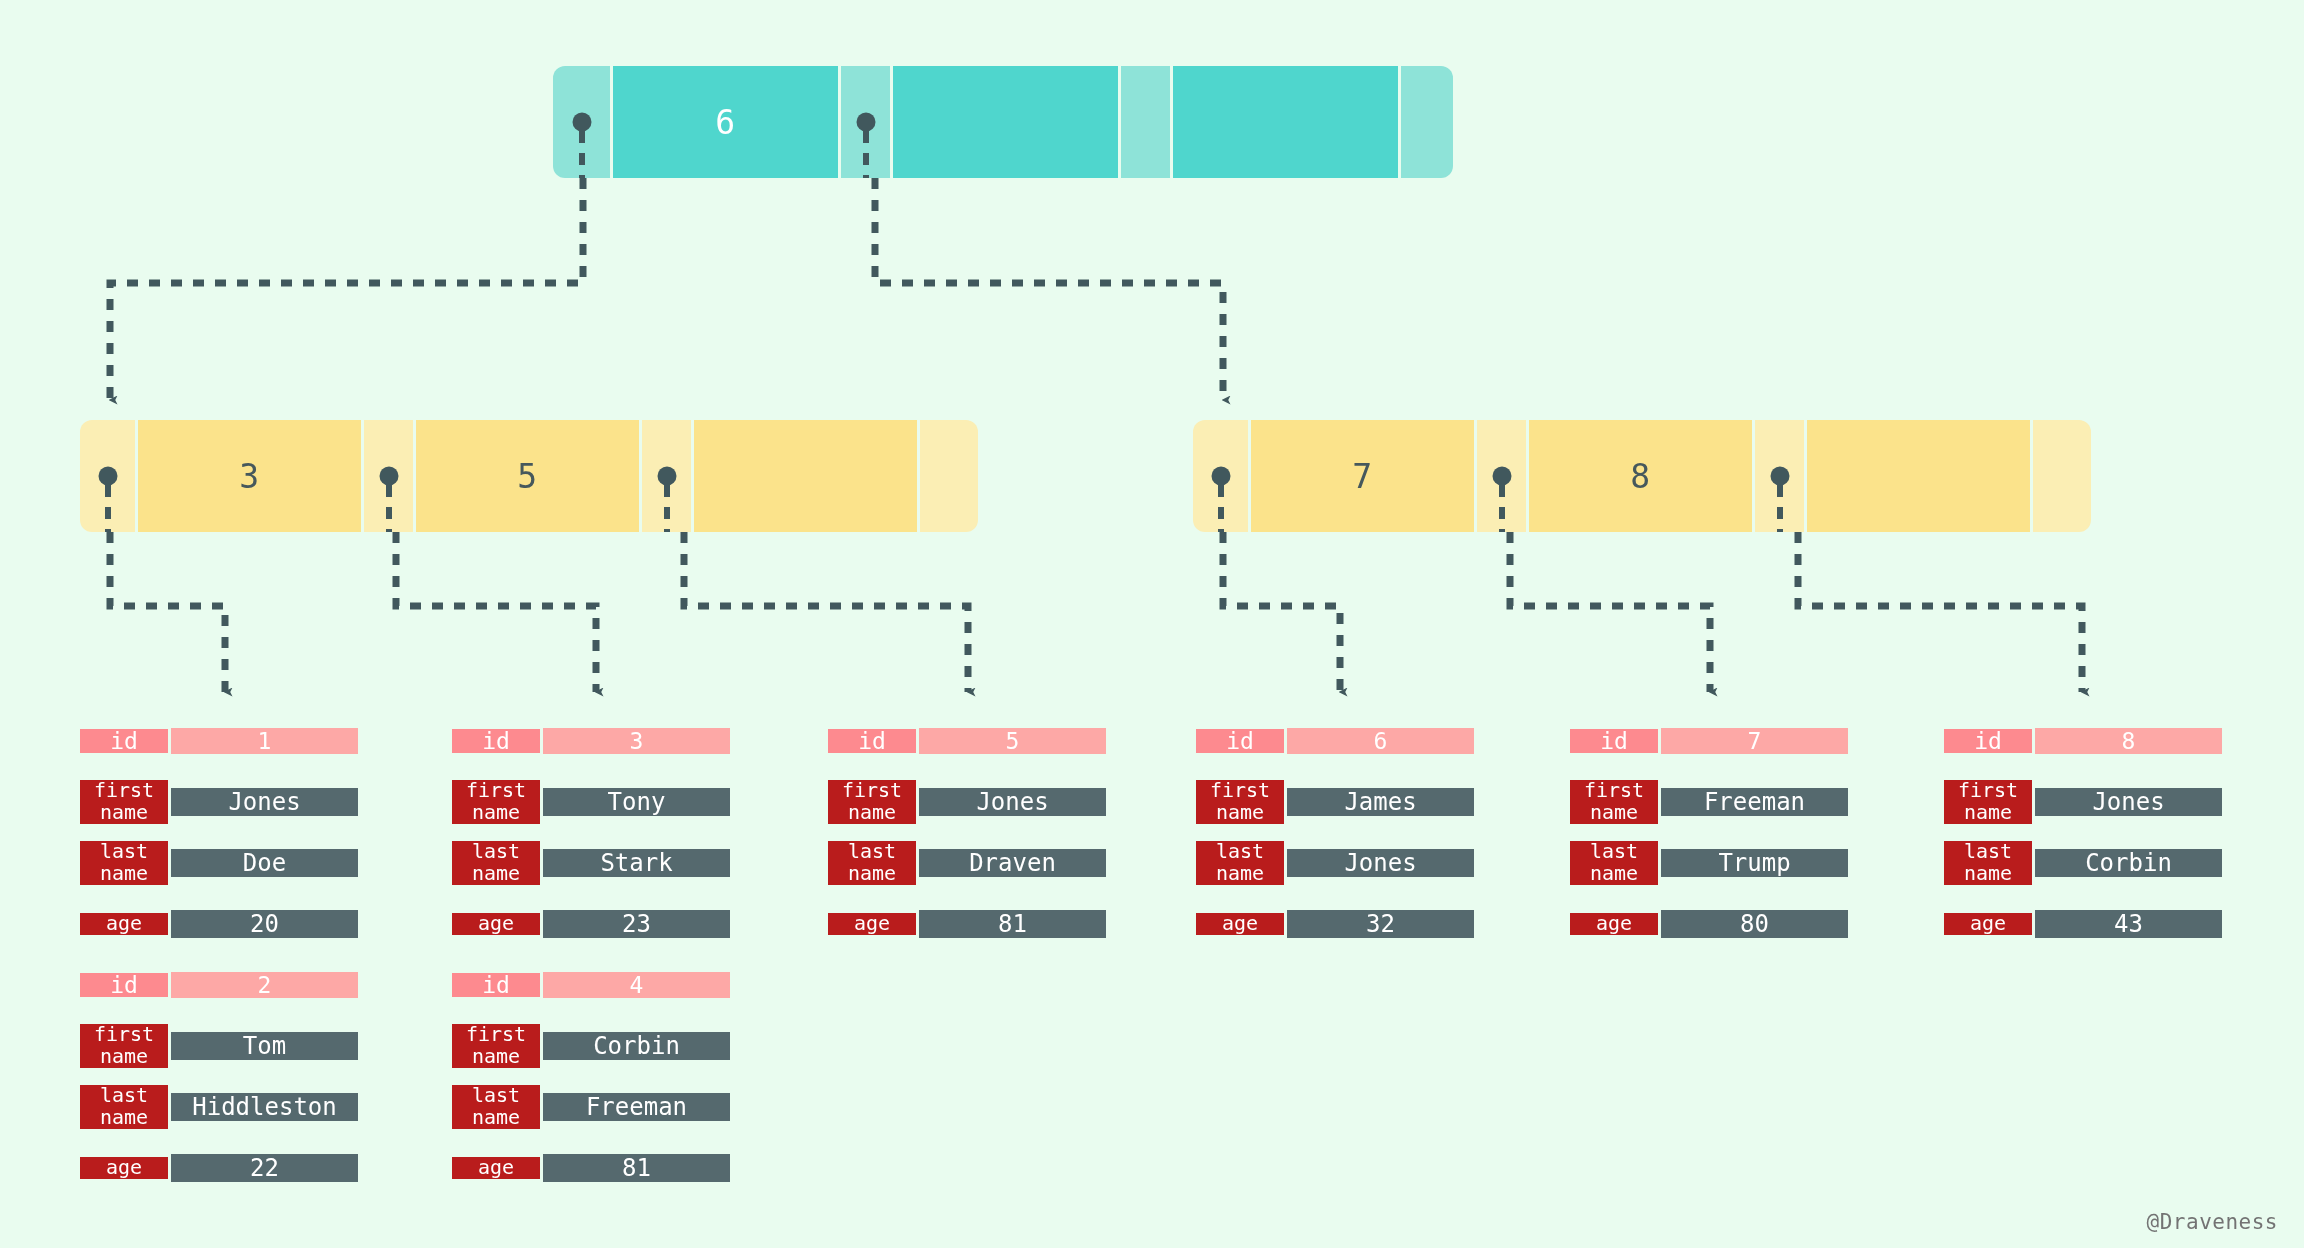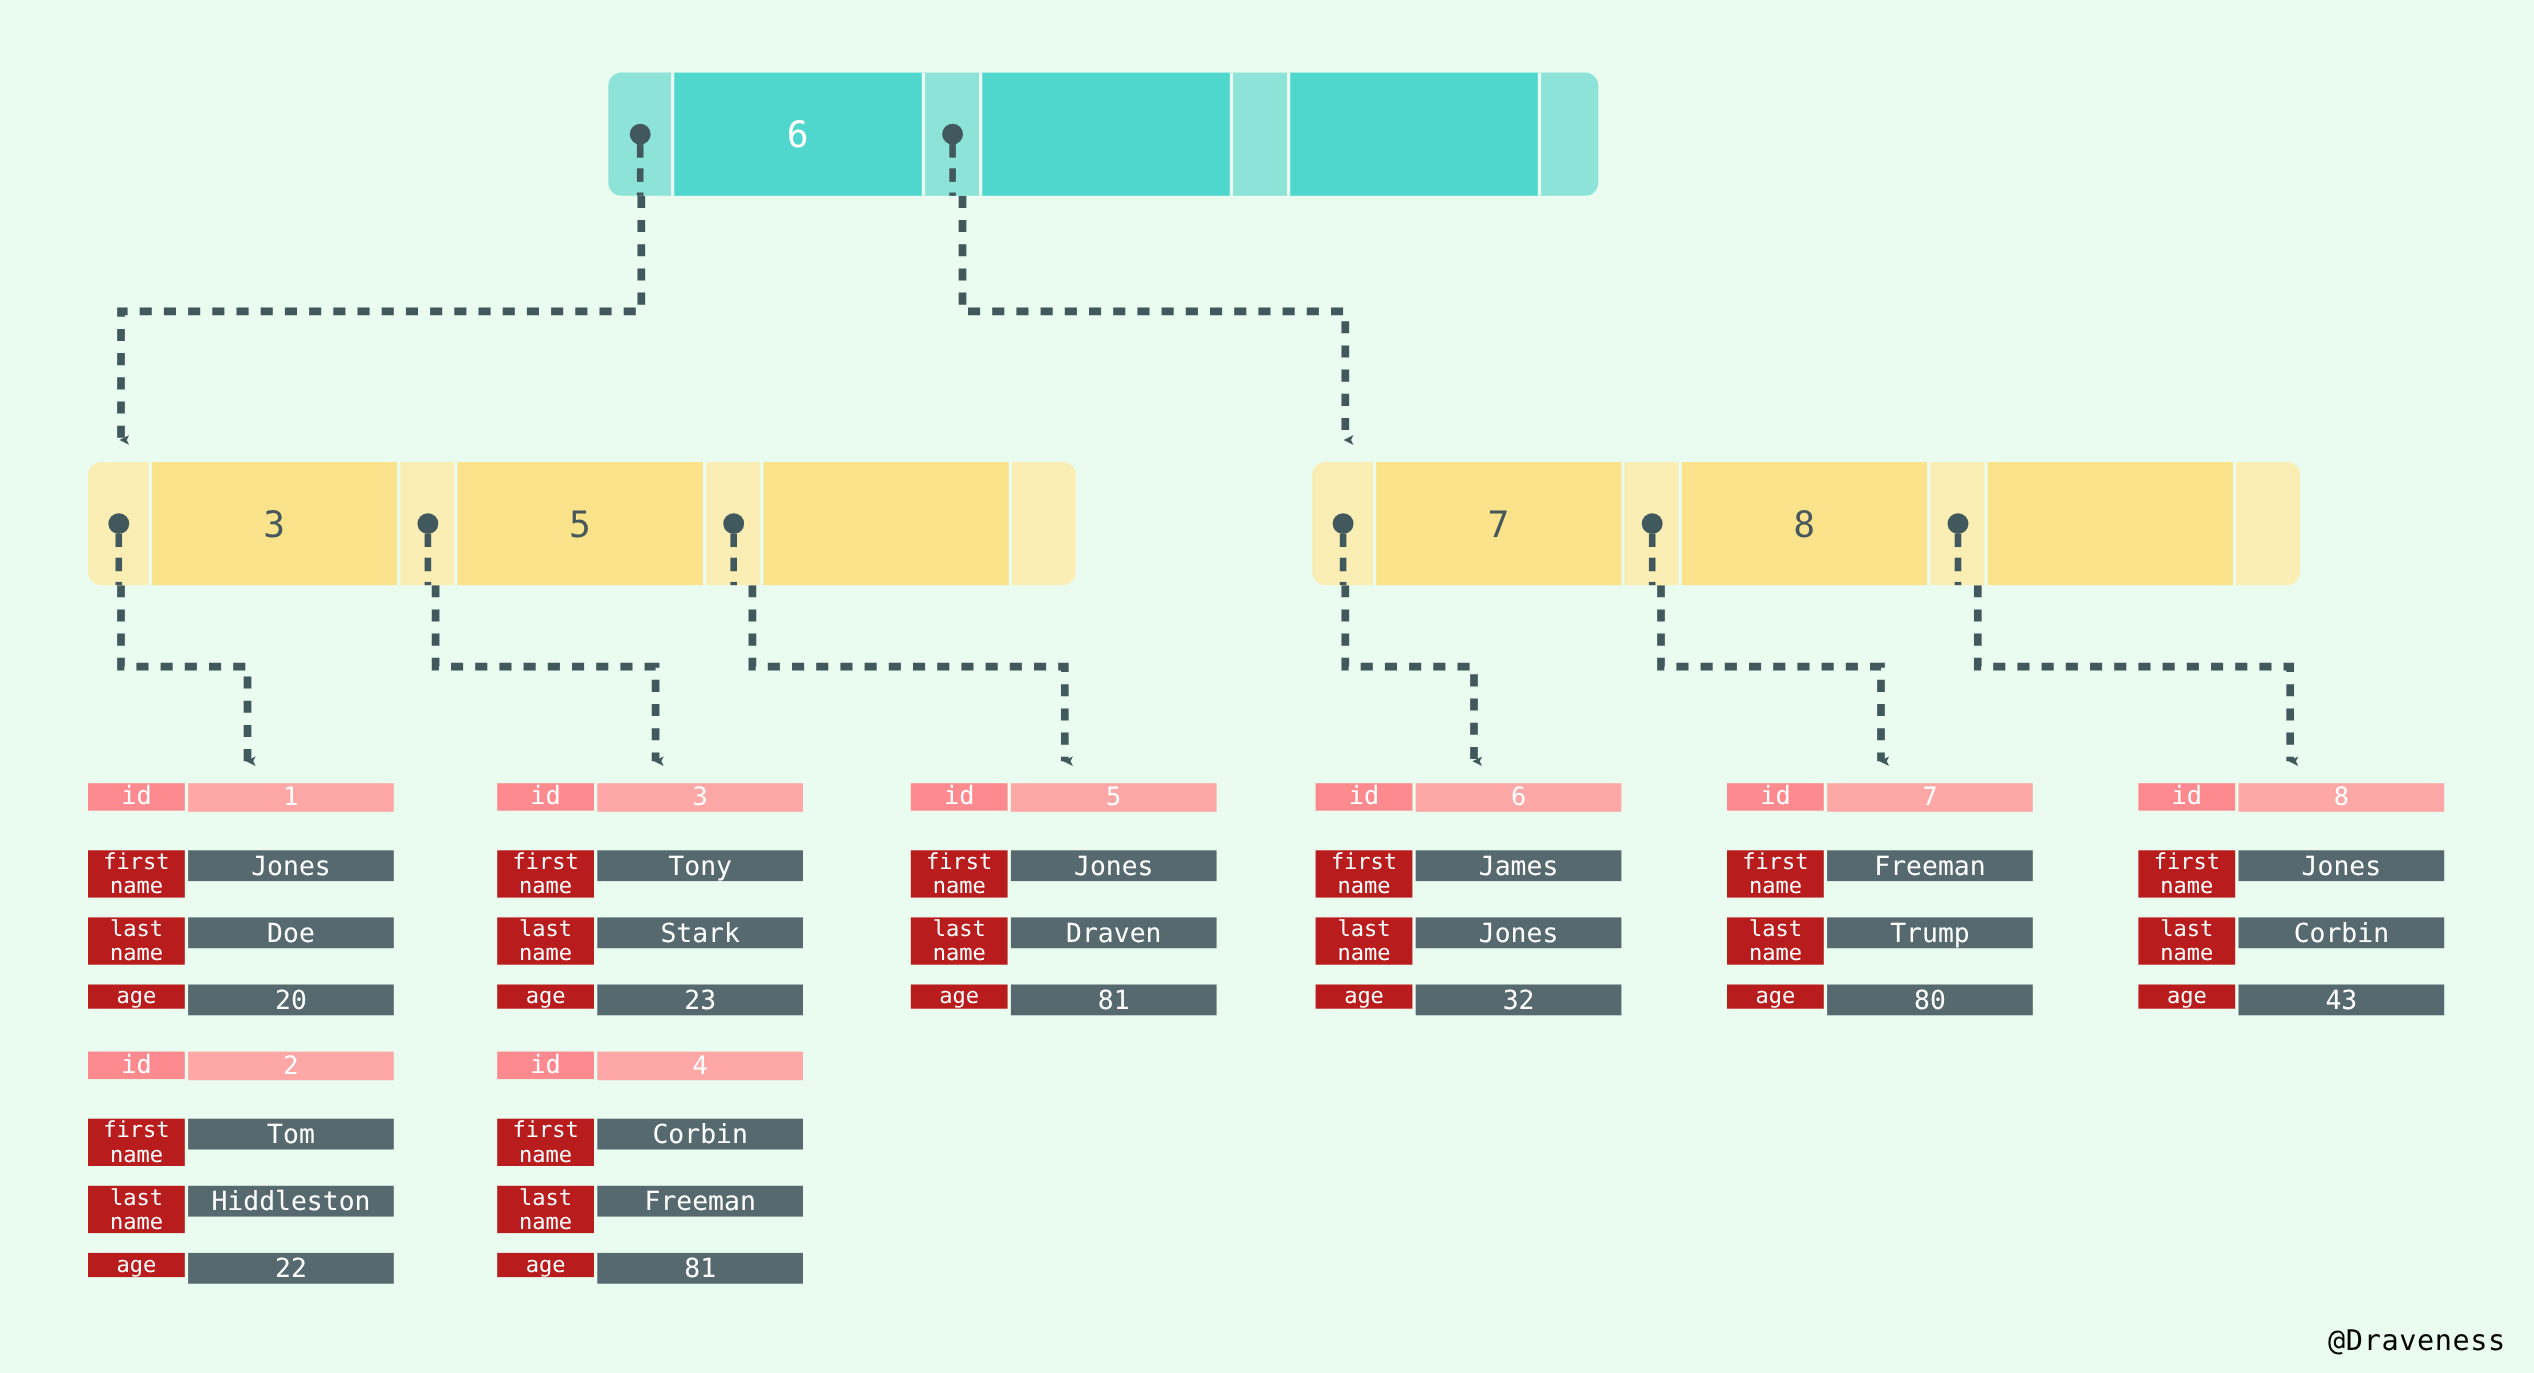--- a/index.html
+++ b/index.html
@@ -80,21 +80,21 @@
 
   
   .rec-table {
     position: absolute;
     display: flex;
     flex-direction: column;
     width: 278px;
   }
   .rec-row {
     display: flex;
-    align-items: flex-start;
+    align-items: center;
     height: 58px;
     margin-bottom: 3px;
   }
   .rec-row:last-child { margin-bottom: 0; }
   .rec-label {
     width: 88px;
     flex: none;
     display: flex;
     align-items: center;
     justify-content: center;
@@ -115,22 +115,22 @@
     color: #ffffff;
     background: #55696e;
   }
   .rec-row.id-row .rec-label { background: #fd8a8f; font-size: 23px; }
   .rec-row.id-row .rec-value { background: #fda8a6; font-size: 23px; }
 
   .watermark {
     position: absolute;
     right: 26px;
     bottom: 14px;
-    font-size: 26px;
-    color: #000000;
+    font-size: 21px;
+    color: #737373;
     letter-spacing: 0.5px;
   }
 </style>
 </head>
 <body>
 
 <div id="stage">
 
   <svg id="edges" viewBox="0 0 2304 1248" width="2304" height="1248">
     <defs>

